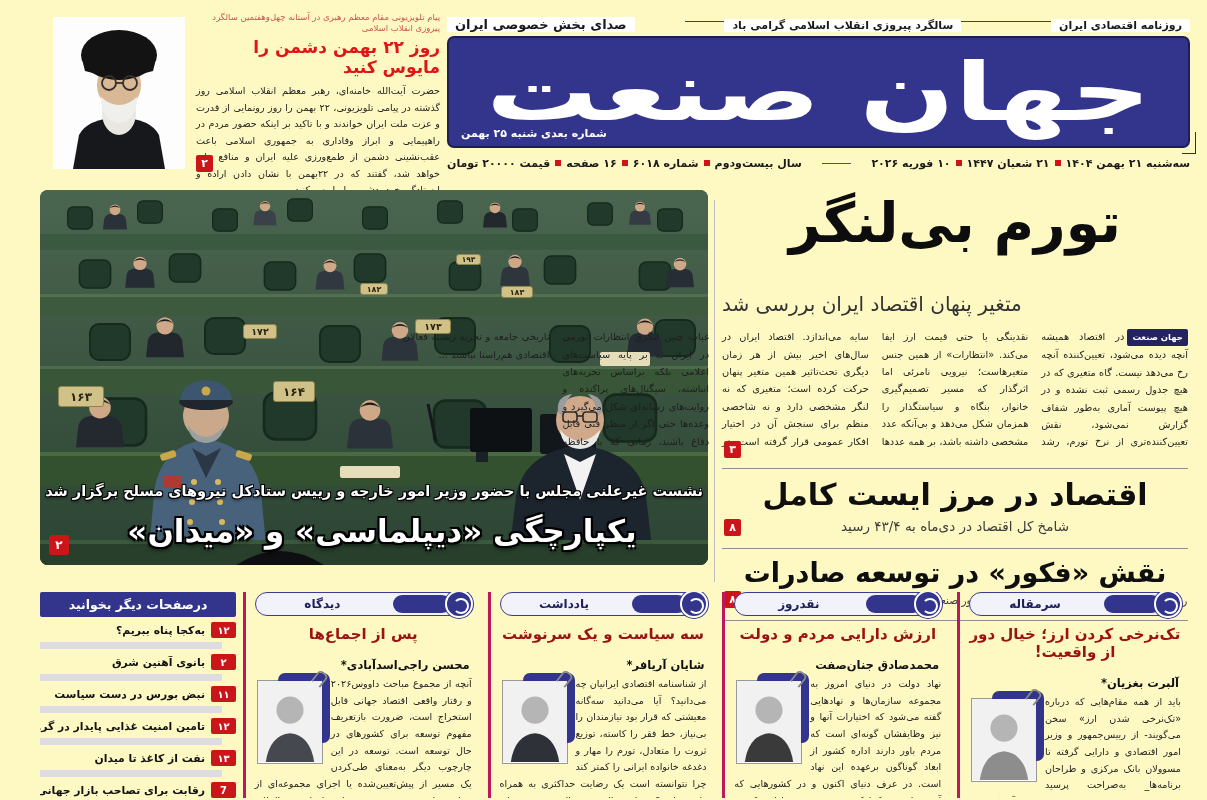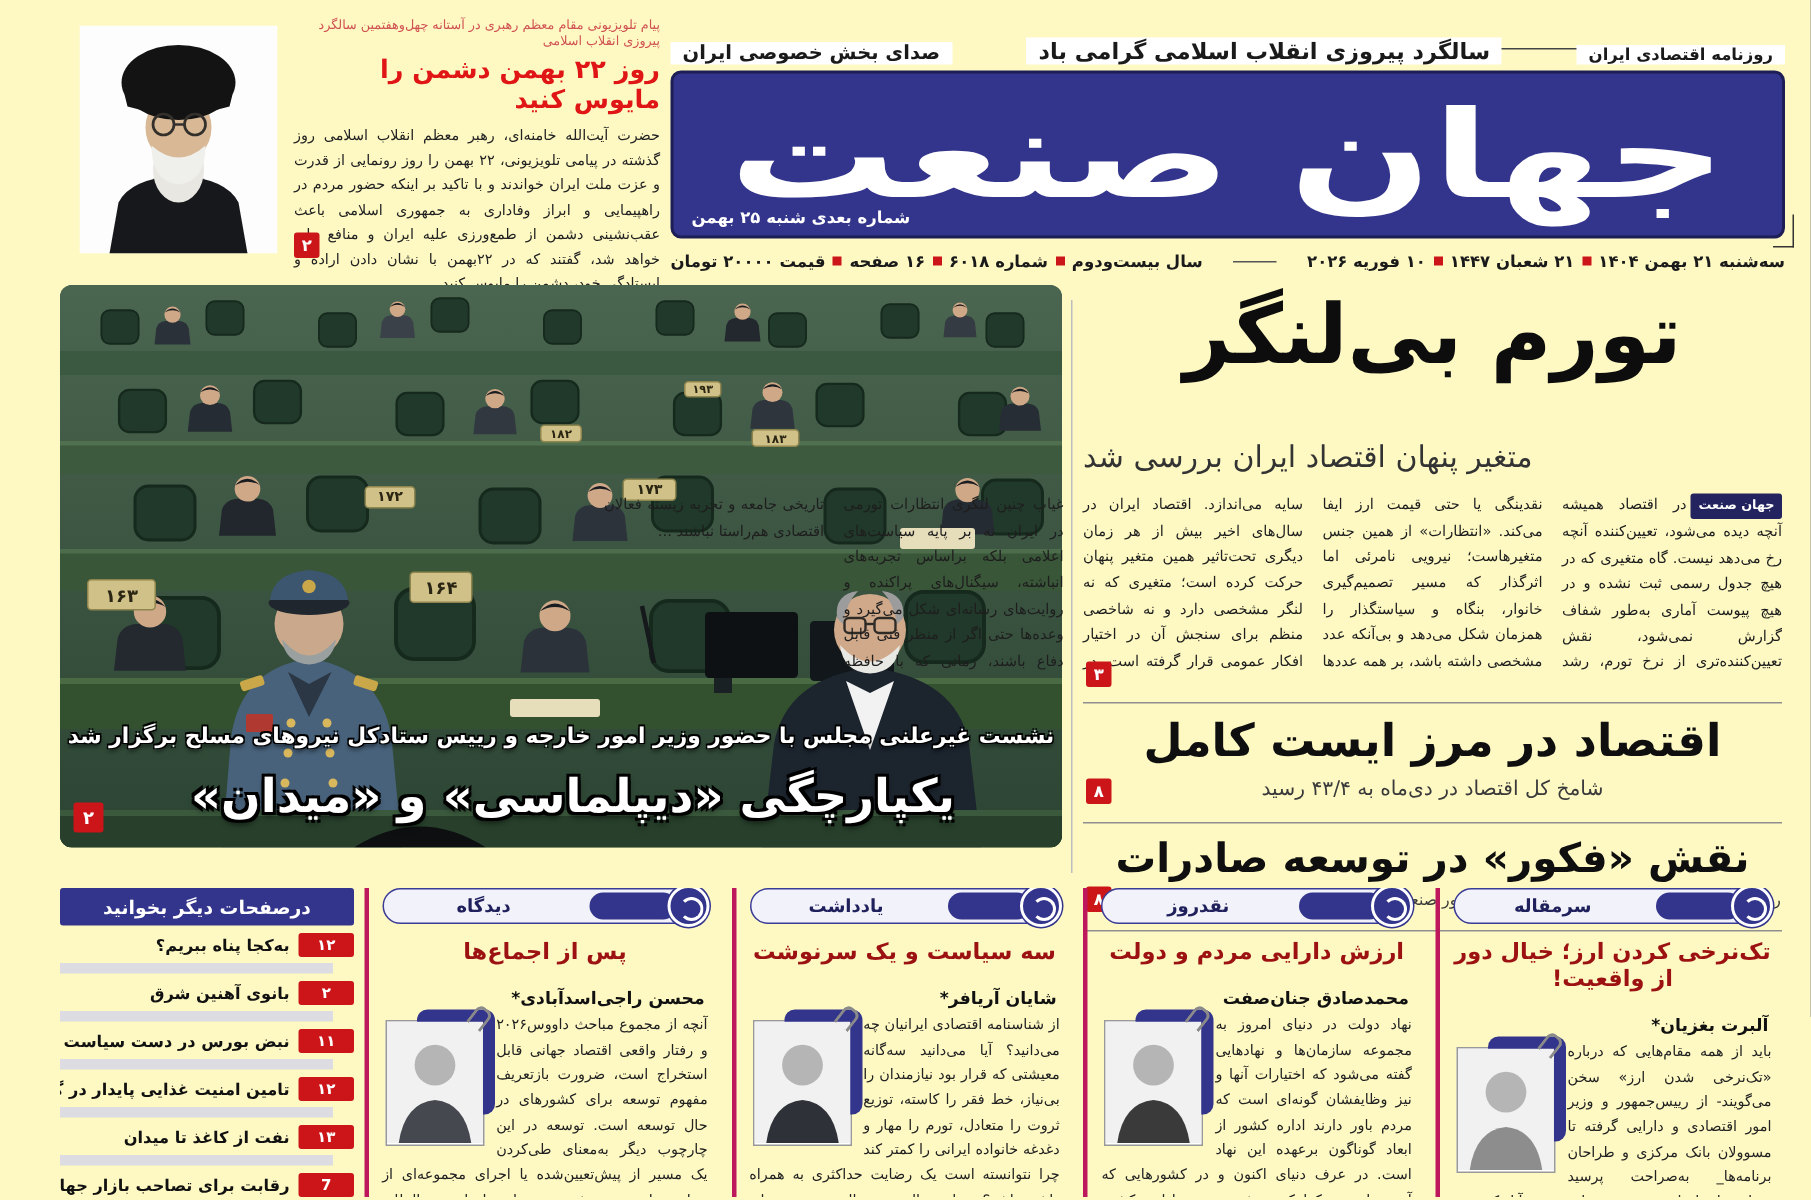--- a/index.html
+++ b/index.html
@@ -12,26 +12,26 @@
   .leader-photo{position:absolute;left:18px;top:5px;width:132px;height:152px;}
   .leader-text{position:absolute;right:0;top:0;width:244px;height:162px;}
   .kicker{color:#d05252;font-size:8.5px;line-height:1.3;text-align:right;}
   .leader-head{color:#e01515;font-weight:bold;font-size:17px;margin-top:3px;text-align:right;}
   .leader-body{margin-top:6px;font-size:9.6px;line-height:1.72;text-align:justify;color:#222;}
   .pagebadge{display:flex;align-items:center;justify-content:center;width:17px;height:17px;
              background:#cc1518;color:#fff;font-weight:bold;font-size:11px;border-radius:2px;}
   .leader-badge{position:absolute;left:0;bottom:2px;}
 
   
-  .masthead{position:absolute;left:447px;top:23px;width:743px;height:172px;}
+  .masthead{position:absolute;left:447px;top:12px;width:743px;height:172px;}
   .mast-labels{position:relative;display:flex;justify-content:space-between;align-items:flex-end;
                direction:ltr;height:20px;}
   .mast-labels::before{content:"";position:absolute;left:32%;right:0;top:9px;height:1px;background:#444;}
   .mast-label{position:relative;background:#fff;padding:0 8px;font-weight:bold;color:#1a1a1a;z-index:1;}
-  .mast-label.l{font-size:13px;} .mast-label.c{font-size:15px;} .mast-label.r{font-size:11px;}
+  .mast-label.l{font-size:13px;} .mast-label.c{font-size:11px;} .mast-label.r{font-size:11px;}
   .banner{position:relative;margin-top:4px;height:112px;background:#33348b;border:2px solid #1d1e56;
           border-radius:7px;overflow:hidden;}
   .banner-logo{position:absolute;left:0;right:0;top:0;bottom:0;display:flex;align-items:center;justify-content:center;
                color:#fff;font-weight:bold;font-size:72px;transform:scaleX(1.55) scaleY(1.12);white-space:nowrap;}
   .next-issue{position:absolute;left:12px;bottom:6px;color:#fff;font-weight:bold;font-size:11px;direction:rtl;}
   .corner-bracket{position:absolute;right:-6px;top:120px;width:14px;height:22px;
                   border-right:1px solid #333;border-bottom:1px solid #333;}
   .dateline{display:flex;align-items:center;margin-top:9px;direction:rtl;font-size:11px;font-weight:bold;color:#1a1a1a;}
   .dl-rule{flex:1;height:1px;background:#555;margin:0 20px;}
   .bullet{display:inline-block;width:6px;height:6px;background:#cc1518;margin:0 5px;vertical-align:1px;}
@@ -88,21 +88,21 @@
            border-radius:7px;z-index:-1;}
   .authbox::after{content:"";position:absolute;right:-4px;top:-10px;width:8px;height:13px;border:2px solid #8a8a8a;
            border-bottom:none;border-radius:5px 5px 0 0;transform:rotate(38deg);}
   .authbox svg{position:absolute;inset:0;}
 
   
   .side{width:196px;position:relative;}
   .side-head{height:25px;background:#33348b;display:flex;align-items:center;justify-content:center;
              color:#fff;font-weight:bold;font-size:12.5px;border-radius:2px;}
   .side-item{display:flex;align-items:center;gap:6px;margin-top:5px;direction:rtl;}
-  .side-item .pagebadge{width:37px;height:16px;font-size:10px;flex:0 0 auto;}
+  .side-item .pagebadge{width:25px;height:16px;font-size:10px;flex:0 0 auto;}
   .side-label{font-weight:bold;font-size:10.8px;color:#111;white-space:nowrap;overflow:hidden;}
   .side-stripe{height:7px;background:#dcdce2;width:93%;margin:4px auto 0 0;}
 </style>
 </head>
 <body>
 
 <div class="page">
 
   <section class="leader-note">
     <div class="leader-photo">

